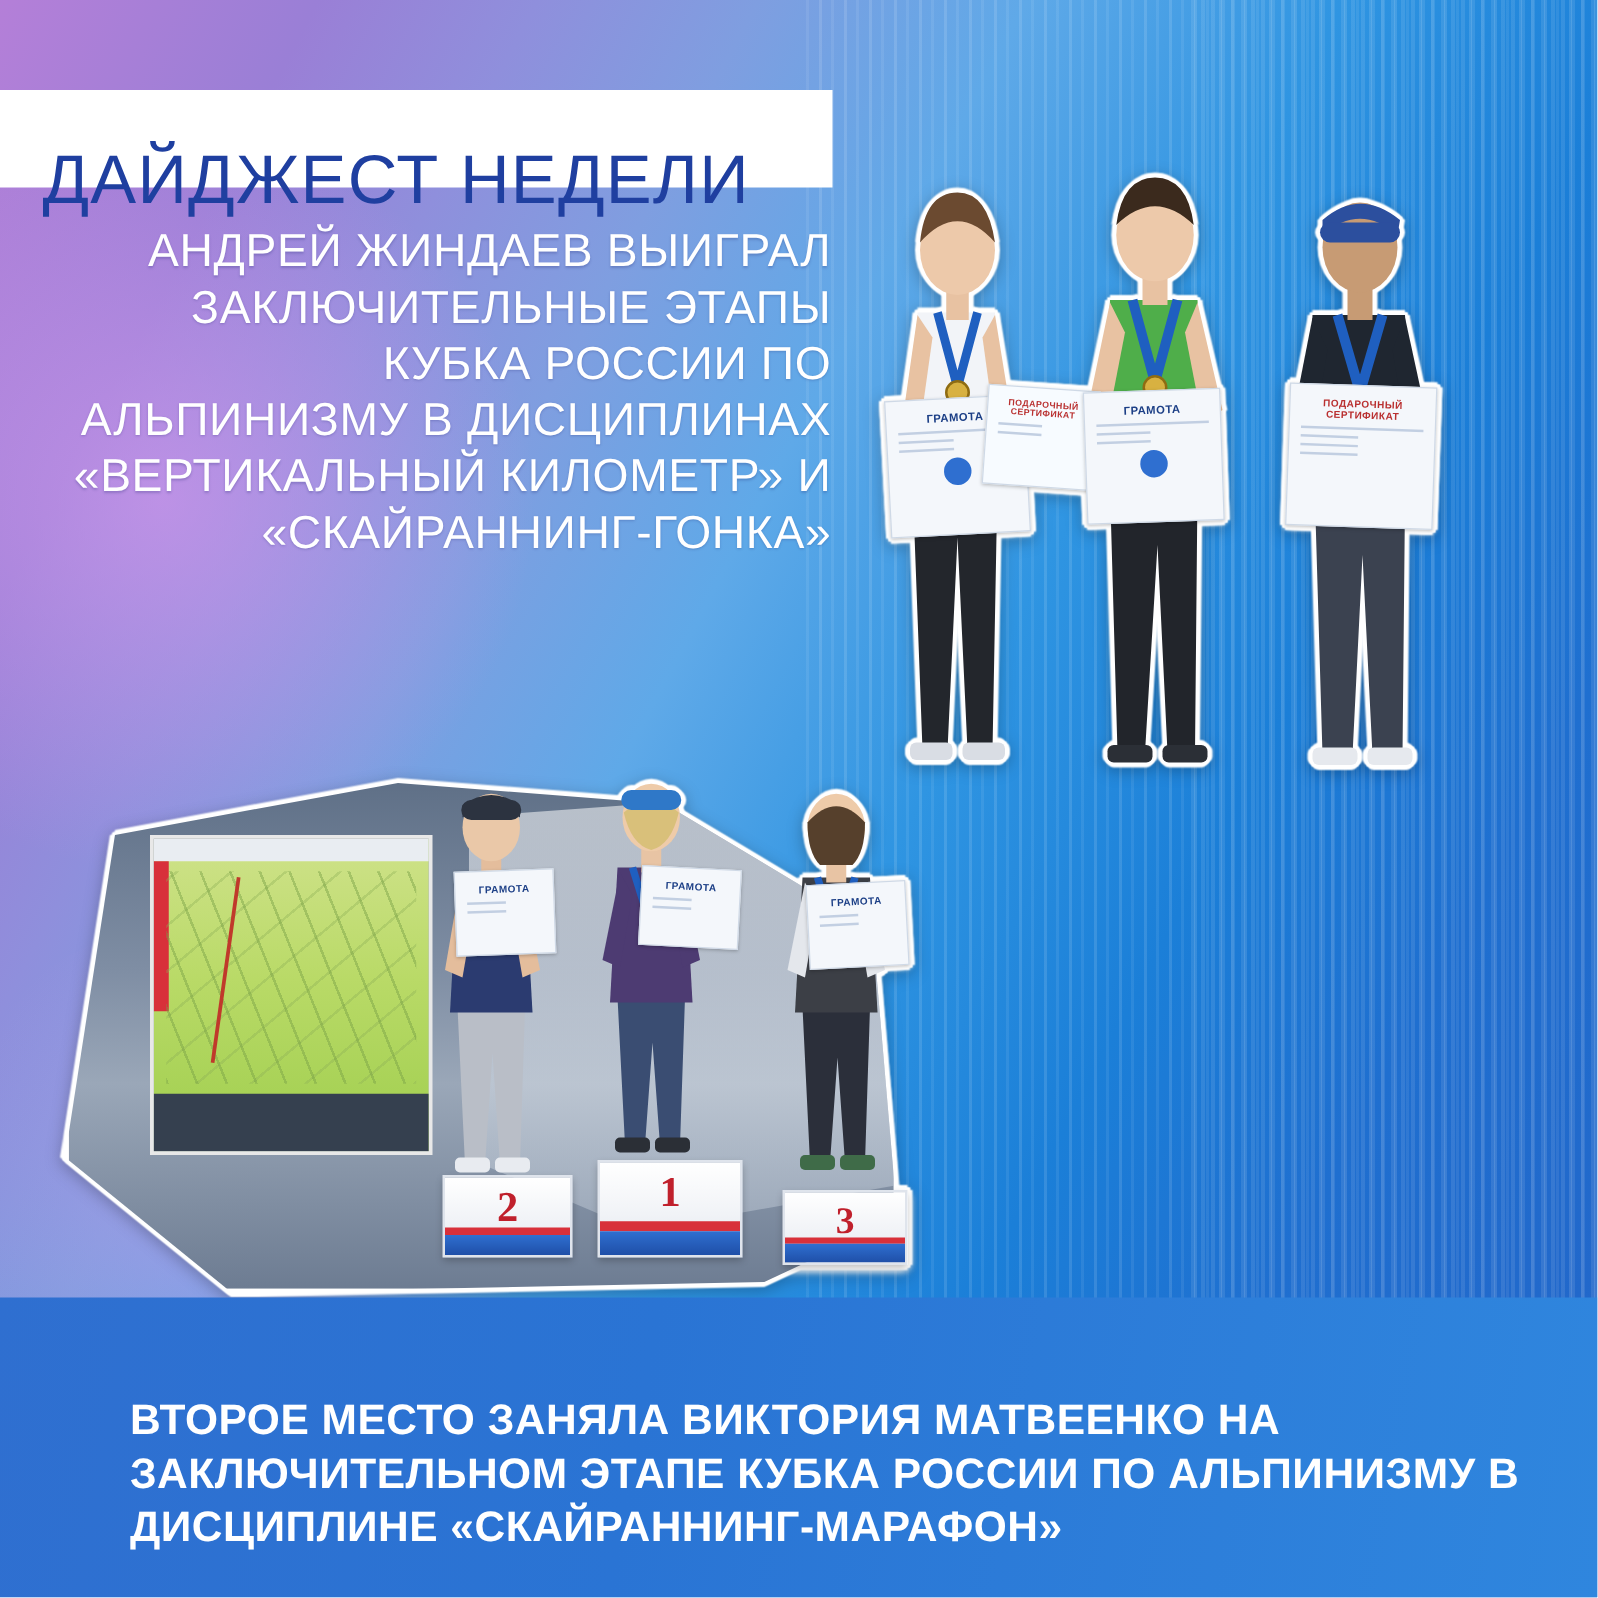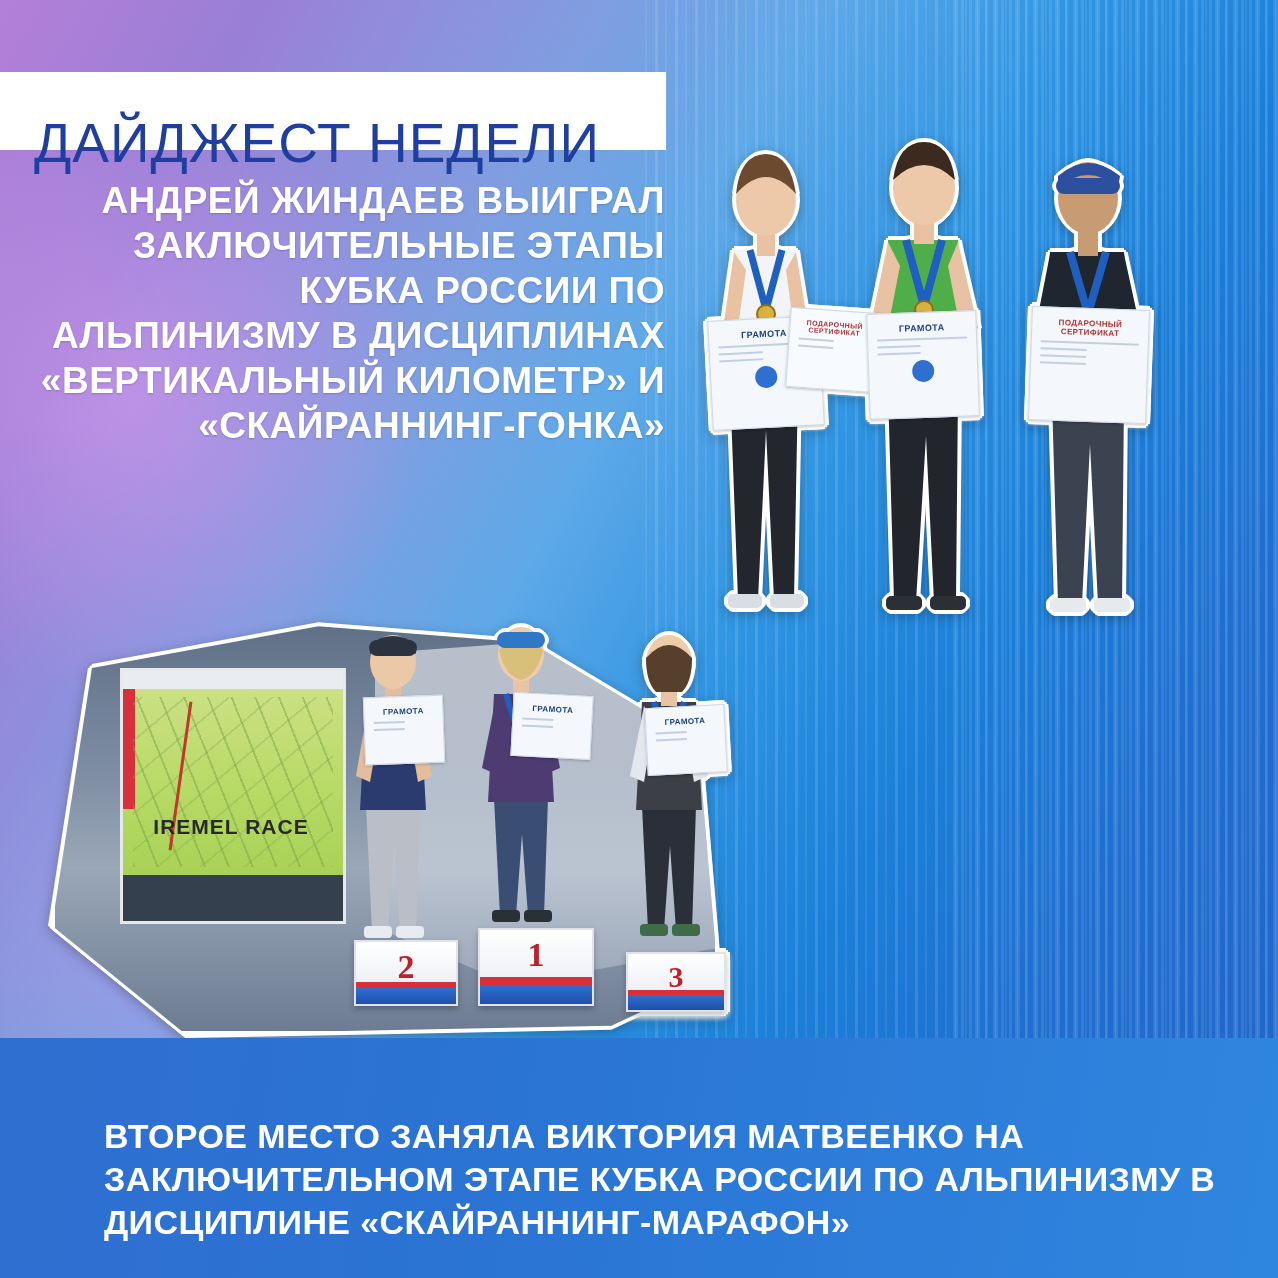--- a/index.html
+++ b/index.html
@@ -113,21 +113,21 @@
   }
 
   
   .headline-1 {
     position: absolute;
     left: 40px;
     top: 178px;
     width: 625px;
     text-align: right;
     color: #ffffff;
-    font-weight: bold;
+    font-weight: normal;
     font-size: 37px;
     line-height: 45px;
     letter-spacing: 0.5px;
     text-shadow: 0 1px 2px rgba(30,40,110,0.25);
   }
 
   
   .bottom-band {
     position: absolute;
     left: 0;
@@ -411,21 +411,20 @@
 
     <div class="tent">
       <div class="tent-shade"></div>
     </div>
 
     <div class="banner">
       <div class="b-top"></div>
       <div class="b-red"></div>
       <div class="b-trail"></div>
       <div class="b-route"></div>
-      <div class="b-logo">IREMEL RACE</div>
       <div class="b-foot"></div>
     </div>
 
     <svg width="690" height="430" style="position:absolute;left:0;top:0;">
 
       <g>
         <path d="M324 196 L330 322 L346 322 L352 232 L358 322 L374 322 L378 196 Z" fill="#b9bec7"></path>
         <rect x="322" y="316" width="28" height="12" rx="4" fill="#e8ebf0"></rect>
         <rect x="354" y="316" width="28" height="12" rx="4" fill="#e8ebf0"></rect>
         <path d="M324 92 L378 92 L384 200 L318 200 Z" fill="#2b3b70"></path>

